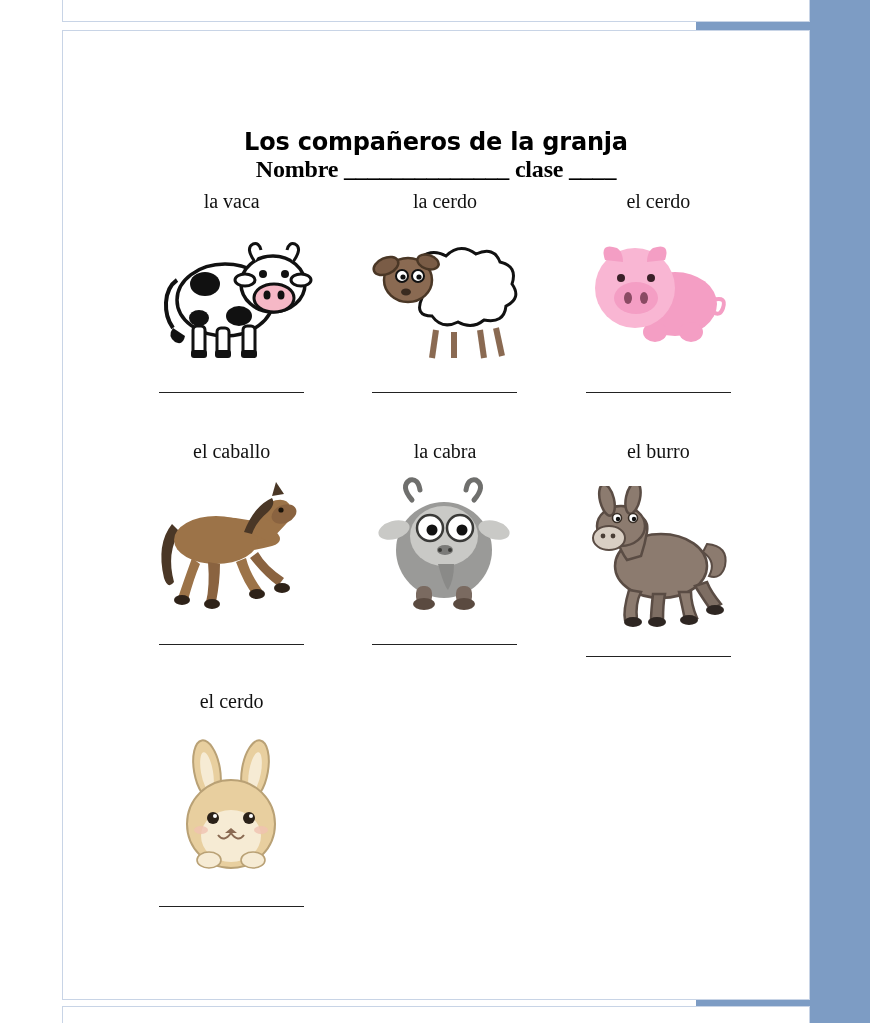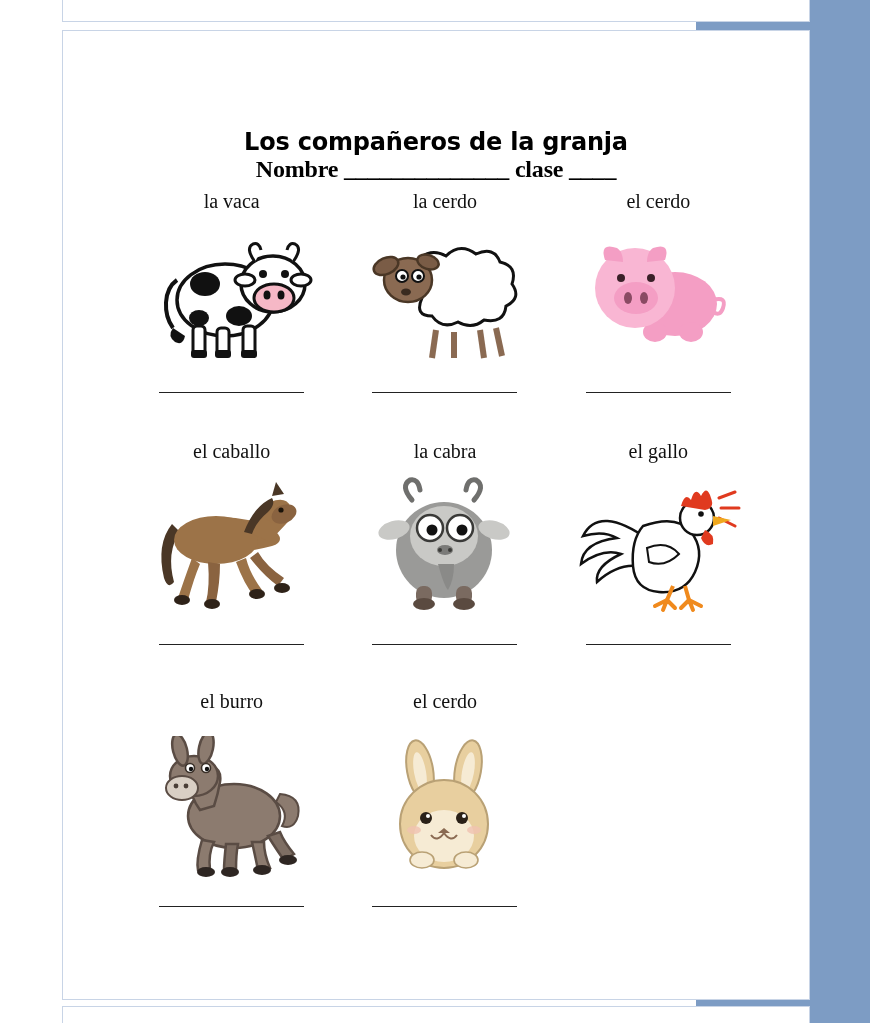--- a/index.html
+++ b/index.html
@@ -294,50 +294,20 @@
 
             <rect x="56" y="112" width="16" height="18" rx="7" fill="#7a6a60"></rect>
             <rect x="96" y="112" width="16" height="18" rx="7" fill="#7a6a60"></rect>
             <ellipse cx="64" cy="130" rx="11" ry="6" fill="#5a4a40"></ellipse>
             <ellipse cx="104" cy="130" rx="11" ry="6" fill="#5a4a40"></ellipse>
           </svg>
         </div>
         <div class="answer-line"></div>
       </div>
 
-      <div class="cell row2">
-        <div class="cell-label">el gallo</div>
-        <div class="art">
-          <svg width="170" height="150" viewBox="0 0 170 150">
-
-            <path d="M146 24 l16 -6 M148 34 l18 0 M146 44 l16 8" stroke="#e03a1f" stroke-width="3" stroke-linecap="round"></path>
-
-            <path d="M76 66 q-50 -36 -66 -4 q20 -6 34 2 q-34 4 -36 26 q22 -16 40 -10 q-26 12 -24 28 q20 -18 40 -16 z" fill="#ffffff" stroke="#111" stroke-width="2.5"></path>
-
-            <path d="M70 52 q34 -12 48 6 q14 18 4 40 q-10 22 -36 20 q-24 -2 -26 -26 q-2 -26 10 -40 z" fill="#ffffff" stroke="#111" stroke-width="2.5"></path>
-
-            <path d="M74 74 q20 -8 32 6 q-14 14 -30 8 z" fill="#ffffff" stroke="#111" stroke-width="2"></path>
-
-            <circle cx="124" cy="44" r="17" fill="#ffffff" stroke="#111" stroke-width="2.5"></circle>
-
-            <path d="M108 32 q4 -14 10 -6 q4 -14 10 -4 q6 -12 10 2 q4 10 -6 12 z" fill="#e03a1f"></path>
-
-            <path d="M132 56 q10 4 8 14 q-8 4 -12 -6 z" fill="#e03a1f"></path>
-
-            <path d="M140 42 l18 4 l-18 6 z" fill="#f0a81e"></path>
-
-            <circle cx="128" cy="40" r="2.8" fill="#111"></circle>
-
-            <path d="M100 112 l-6 14 M112 112 l4 14" stroke="#f08a1d" stroke-width="4"></path>
-            <path d="M94 126 l-12 6 M94 126 l-4 10 M94 126 l8 8" stroke="#f08a1d" stroke-width="4" stroke-linecap="round"></path>
-            <path d="M116 126 l12 6 M116 126 l4 10 M116 126 l-8 8" stroke="#f08a1d" stroke-width="4" stroke-linecap="round"></path>
-          </svg>
-        </div>
-        <div class="answer-line"></div>
-      </div>
 
       <div class="cell row3">
         <div class="cell-label">el burro</div>
         <div class="art">
           <svg width="175" height="150" viewBox="0 0 175 150">
 
             <path d="M136 58 q22 2 18 22 q-4 14 -16 10 q8 -14 -6 -24 z" fill="#8c7b6f" stroke="#5a4c44" stroke-width="2"></path>
 
             <ellipse cx="90" cy="80" rx="46" ry="32" fill="#8c7b6f" stroke="#5a4c44" stroke-width="2.5"></ellipse>
 

